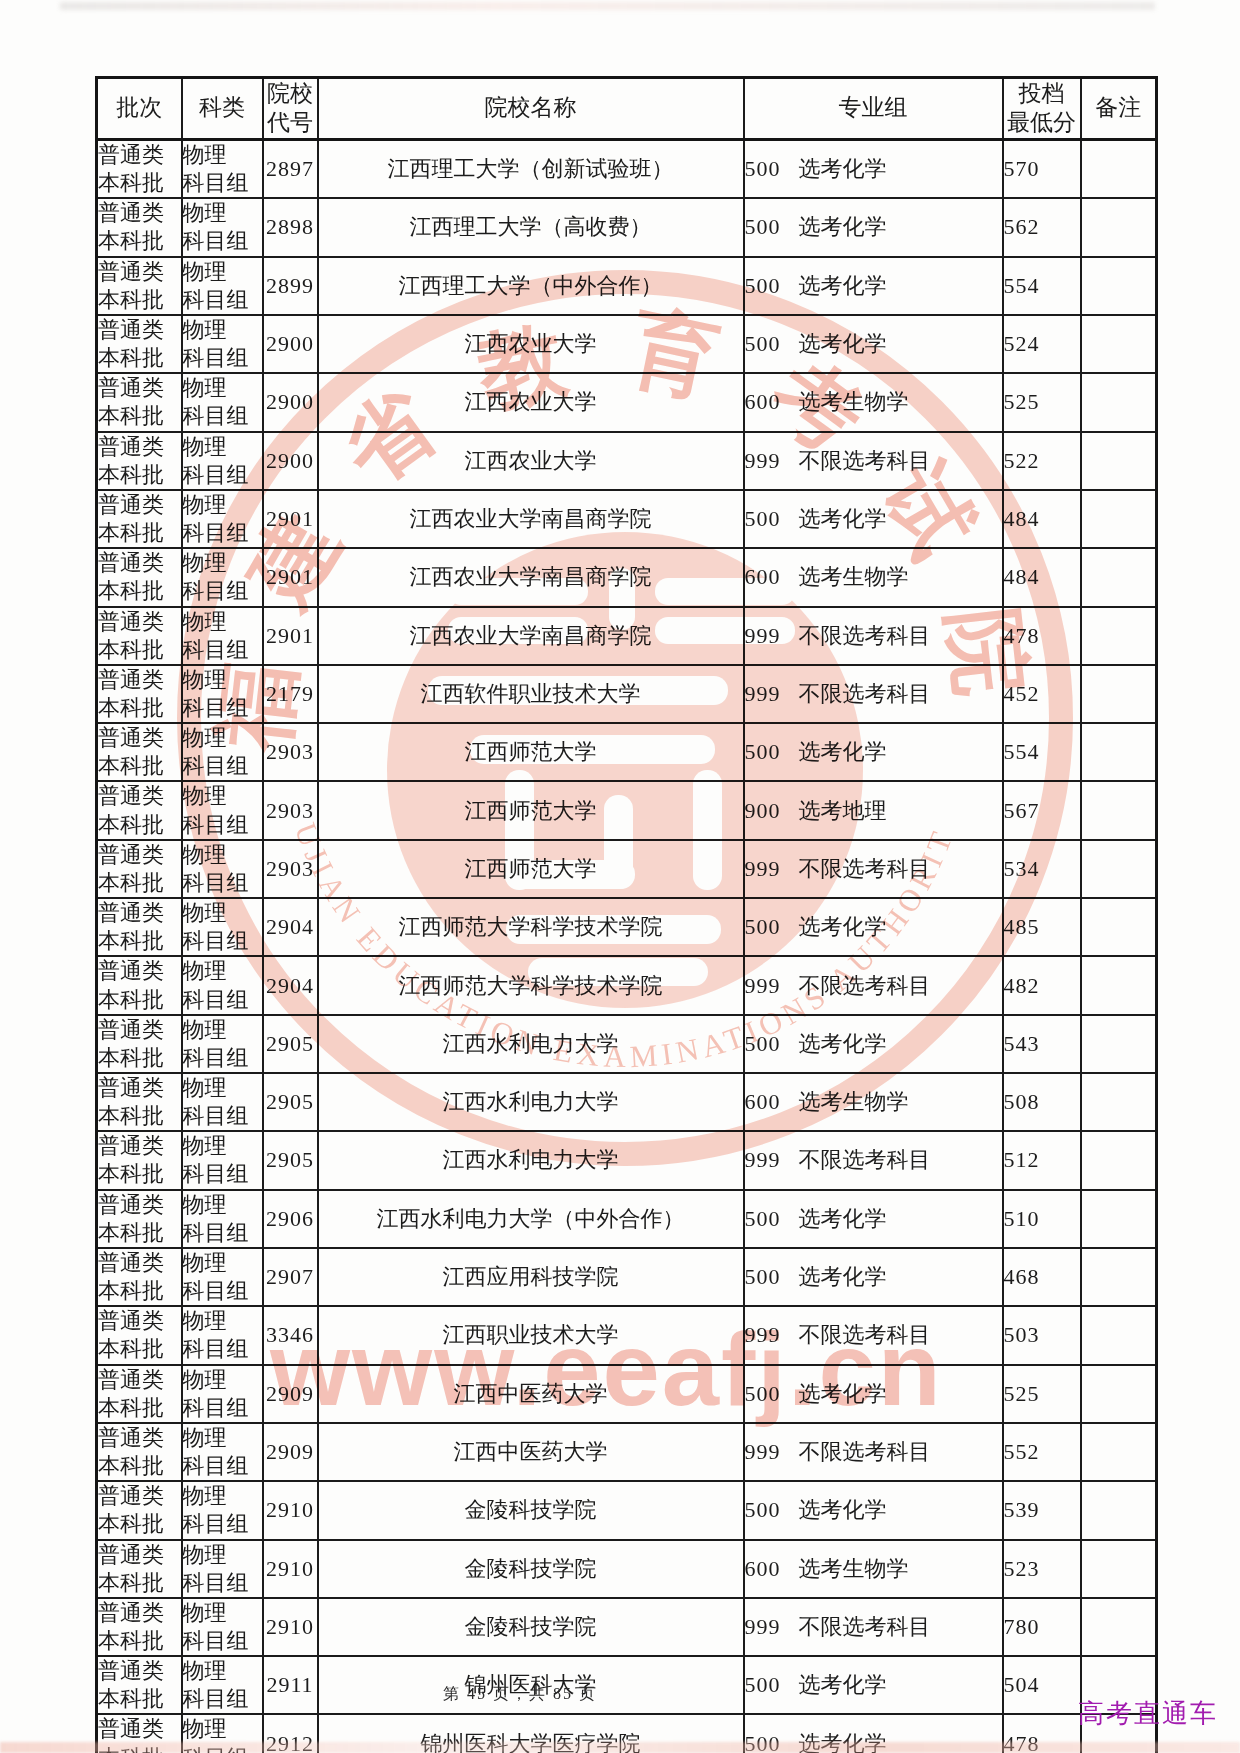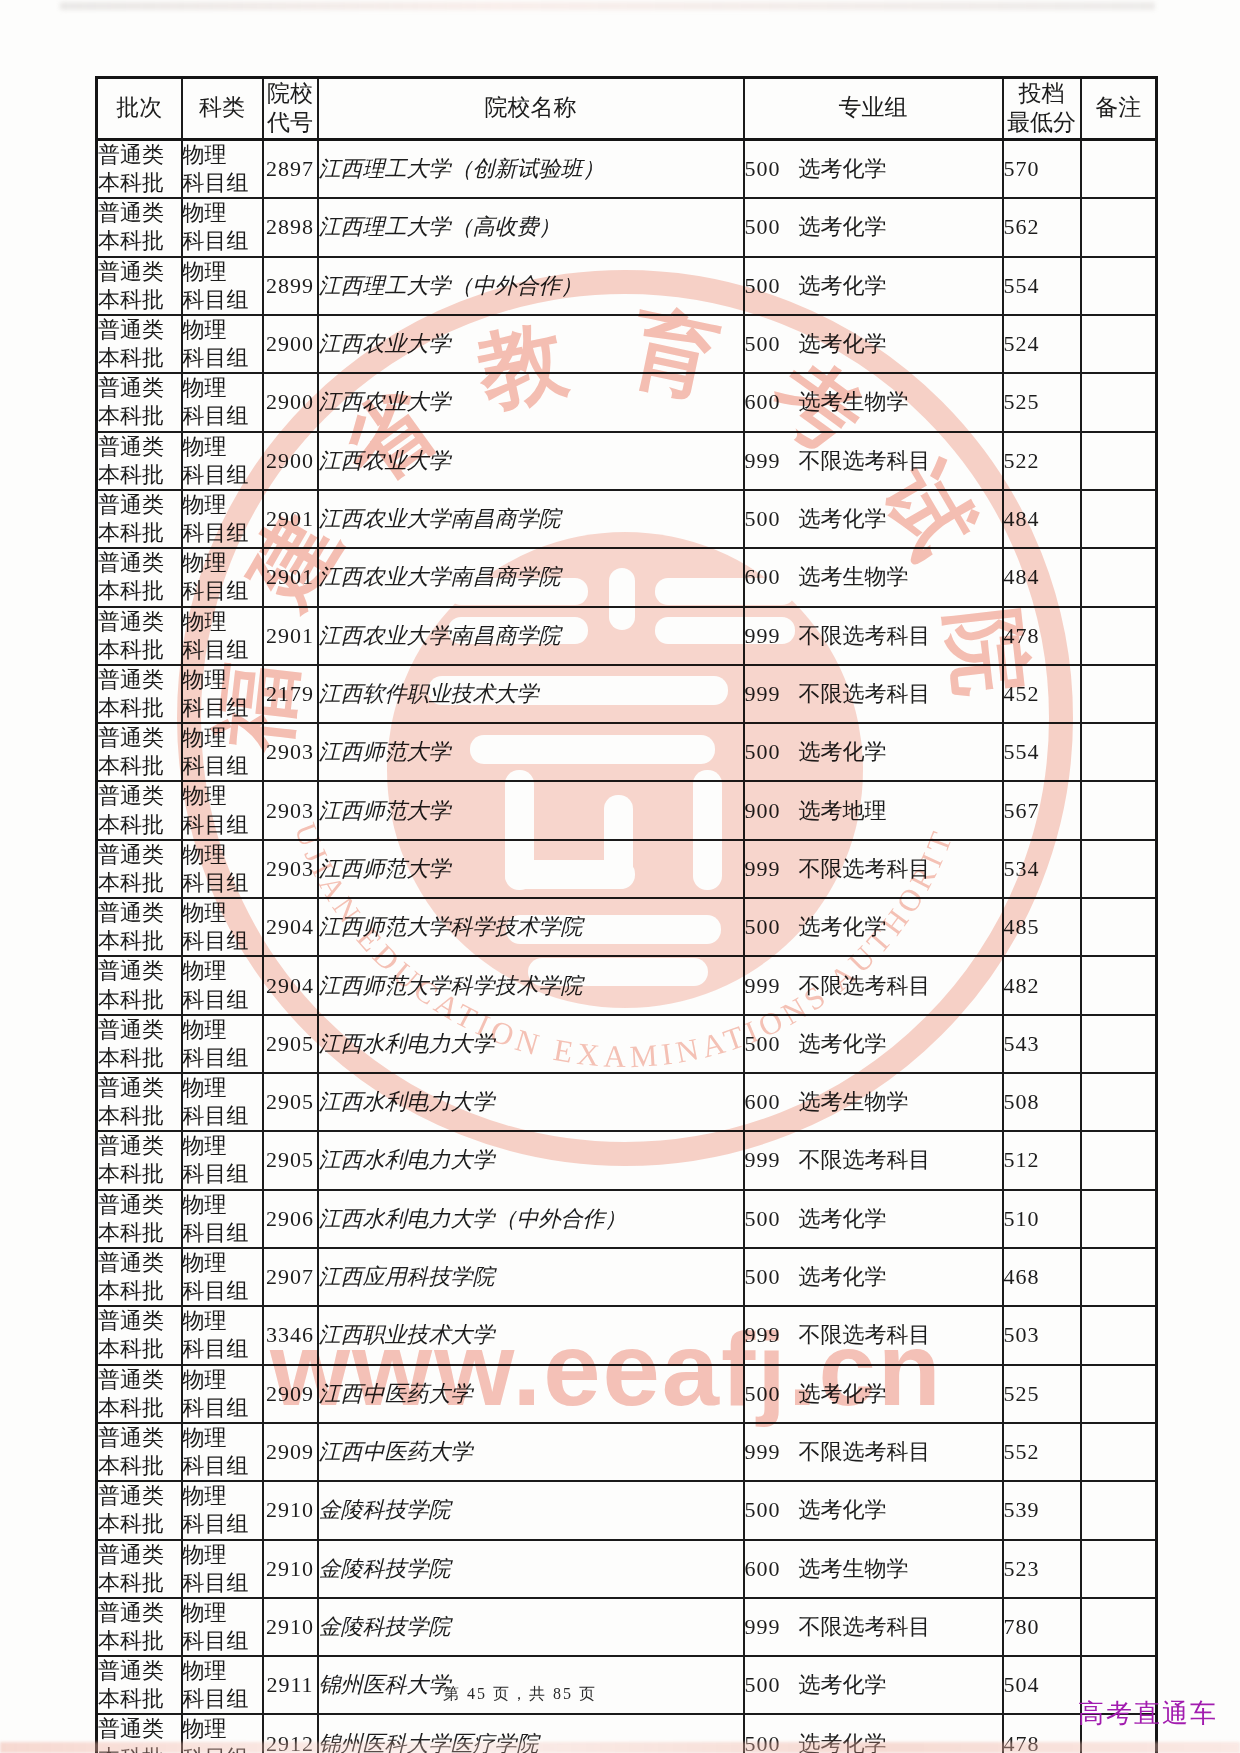--- a/index.html
+++ b/index.html
@@ -19,21 +19,21 @@
     border:2px solid #1b1b1b;overflow:hidden;
   }
   .score-table thead th{
     height:59px;font-size:23px;font-weight:normal;text-align:center;
     white-space:pre-line;line-height:1.22;padding:0;
   }
   .score-table thead th{border-bottom:3px solid #151515;}
   .score-table tbody td{height:52px;font-size:22px;padding:0;}
   .c-batch,.c-subject{text-align:left;white-space:pre-line;line-height:1.28;font-size:21px;}
   .c-code{text-align:center;letter-spacing:1px;}
-  .c-name{text-align:left;padding-left:10px;font-style:italic;}
+  .c-name{text-align:center;padding-left:10px;}
   .c-group{text-align:left;padding-left:10px;}
   .group-code{margin-right:18px;letter-spacing:1px;}
   .c-score{letter-spacing:1px;}
 
   
   .wm-layer{position:absolute;inset:0;z-index:2;pointer-events:none;mix-blend-mode:multiply;}
   .wm-url{
     position:absolute;left:270px;top:1318px;z-index:2;pointer-events:none;
     mix-blend-mode:multiply;font-family:Liberation Sans, sans-serif;
     font-weight:bold;font-size:103px;line-height:1;letter-spacing:2px;

